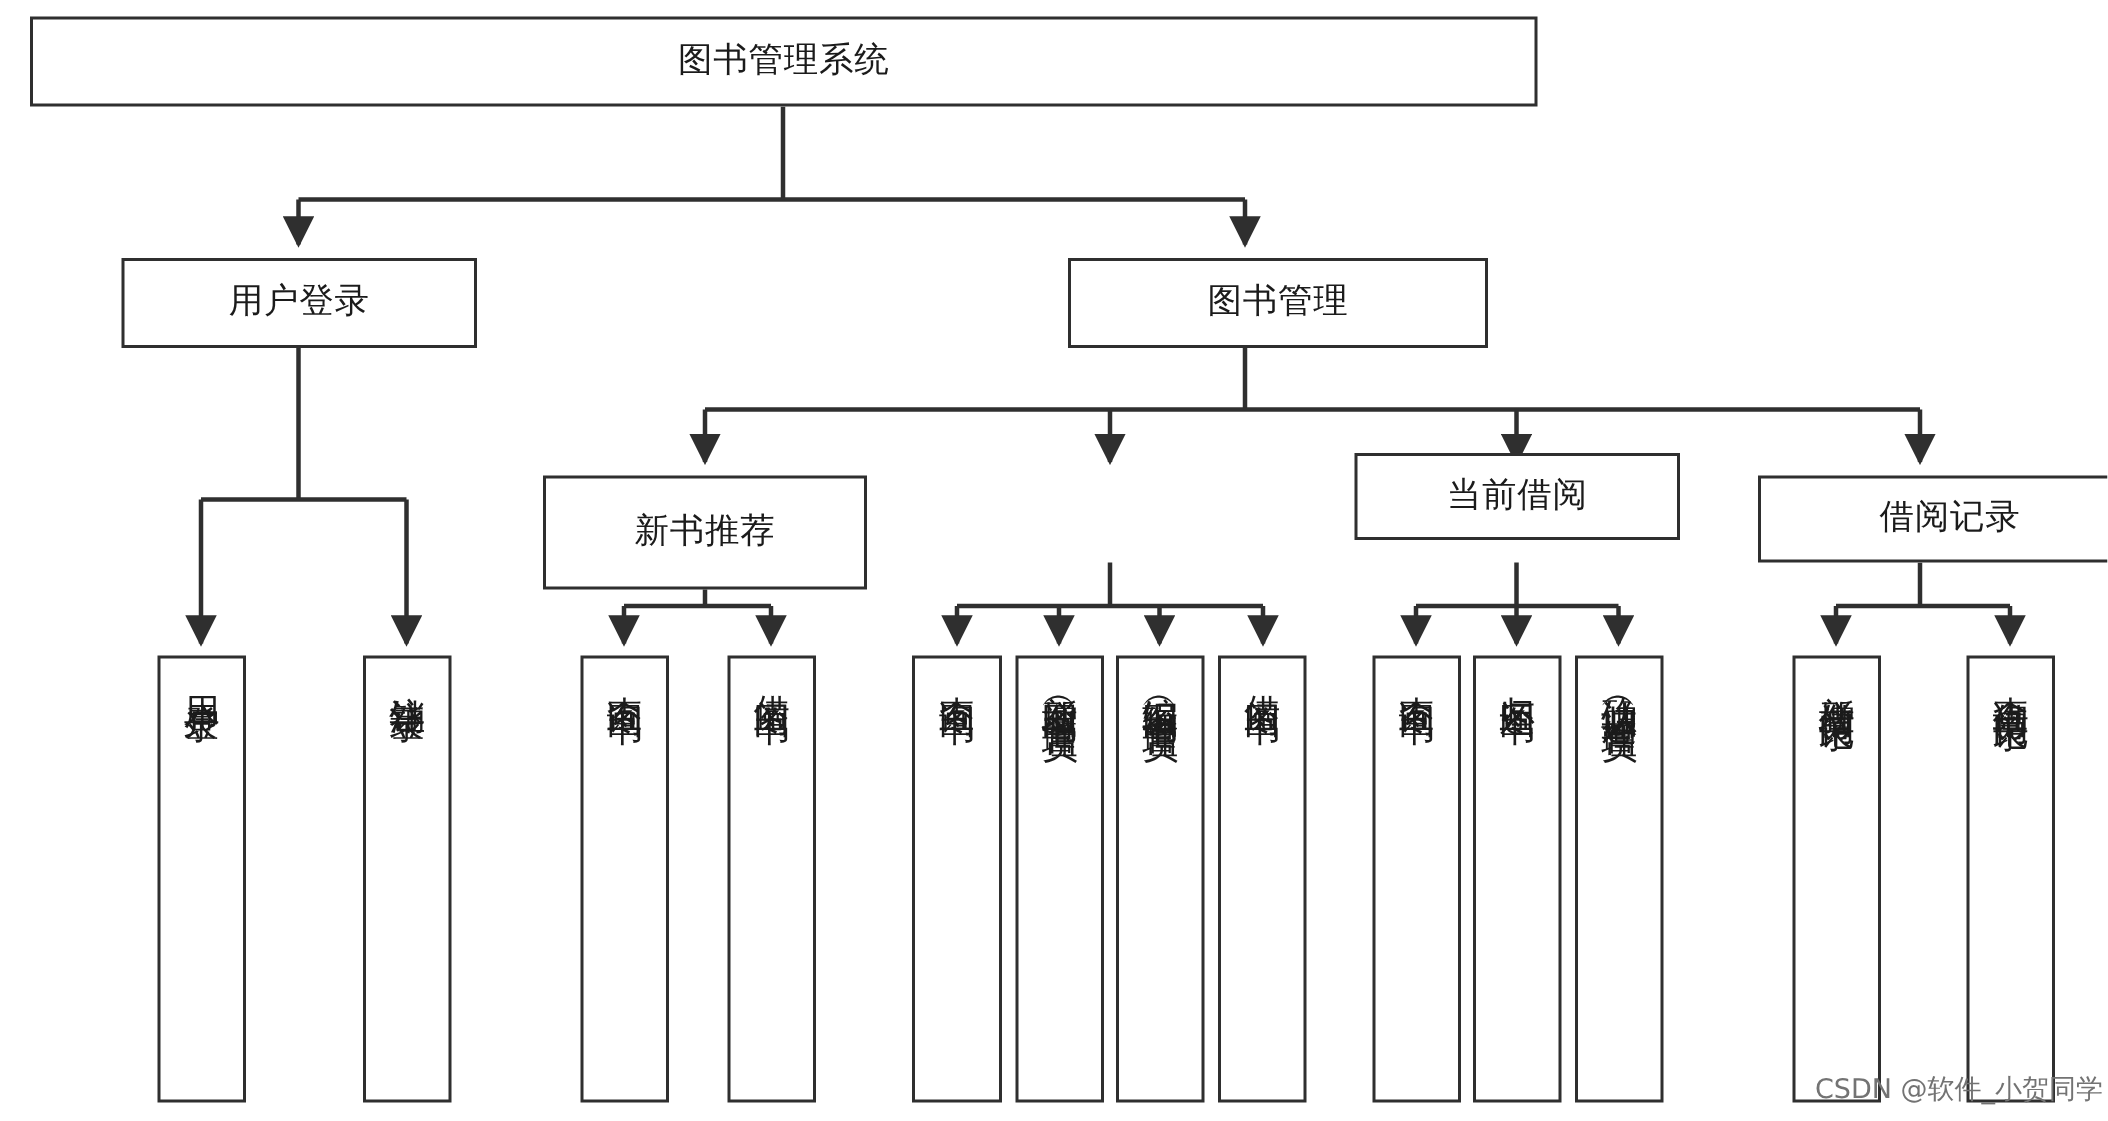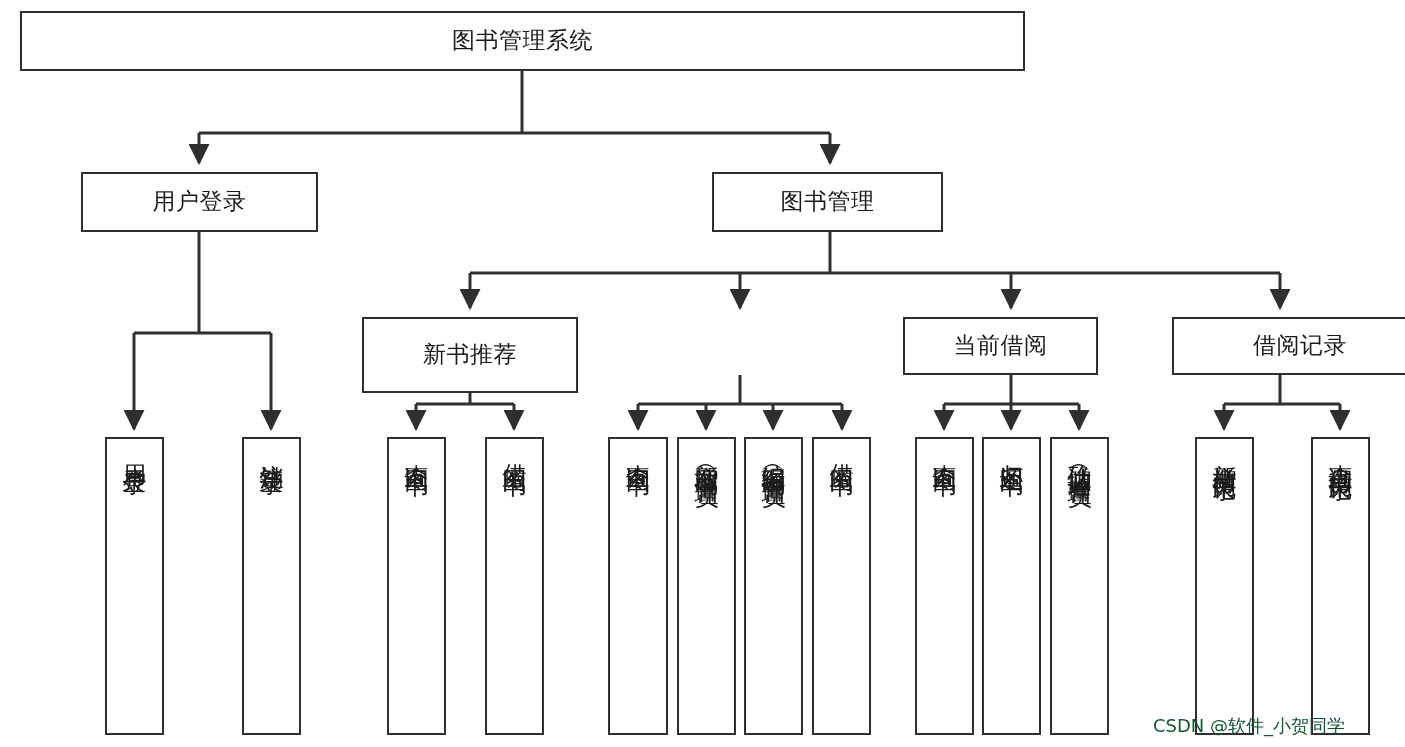--- a/index.html
+++ b/index.html
@@ -61,24 +61,24 @@
     font-size: 24px;
     line-height: 1.0;
     letter-spacing: 3px;
     white-space: nowrap;
     -webkit-writing-mode: vertical-rl;
   }
   .watermark {
     position: absolute;
     font-family: "DejaVu Sans", "Liberation Sans", sans-serif;
     font-size: 18px;
-    color: #14532d;
+    color: #737373;
     white-space: nowrap;
     z-index: 5;
-    left: 1153px;
+    left: 1210px;
     top: 714px;
   }
 </style>
 </head>
 <body>
 
 <div id="canvas">
 
   <svg id="edges" viewBox="0 0 1405 747" xmlns="http://www.w3.org/2000/svg">
     <defs>
@@ -130,28 +130,28 @@
     </g>
   </svg>
 
   <div class="node horiz root" style="left:20px; top:11px; width:1005px; height:60px;">
     <span class="label">图书管理系统</span>
   </div>
 
   <div class="node horiz" style="left:81px; top:172px; width:237px; height:60px;">
     <span class="label">用户登录</span>
   </div>
-  <div class="node horiz" style="left:712px; top:172px; width:231px; height:60px;">
+  <div class="node horiz" style="left:712px; top:172px; width:280px; height:60px;">
     <span class="label">图书管理</span>
   </div>
 
   <div class="node horiz" style="left:362px; top:317px; width:216px; height:76px;">
     <span class="label">新书推荐</span>
   </div>
-  <div class="node horiz" style="left:903px; top:317px; width:195px; height:58px;">
+  <div class="node horiz" style="left:903px; top:302px; width:217px; height:58px;">
     <span class="label">当前借阅</span>
   </div>
   <div class="node horiz" style="left:1172px; top:317px; width:256px; height:58px;">
     <span class="label">借阅记录</span>
   </div>
 
   <div class="node vert" style="left:105px; top:437px; width:59px; height:298px;">
     <span class="label">用户登录</span>
   </div>
   <div class="node vert" style="left:242px; top:437px; width:59px; height:298px;">

